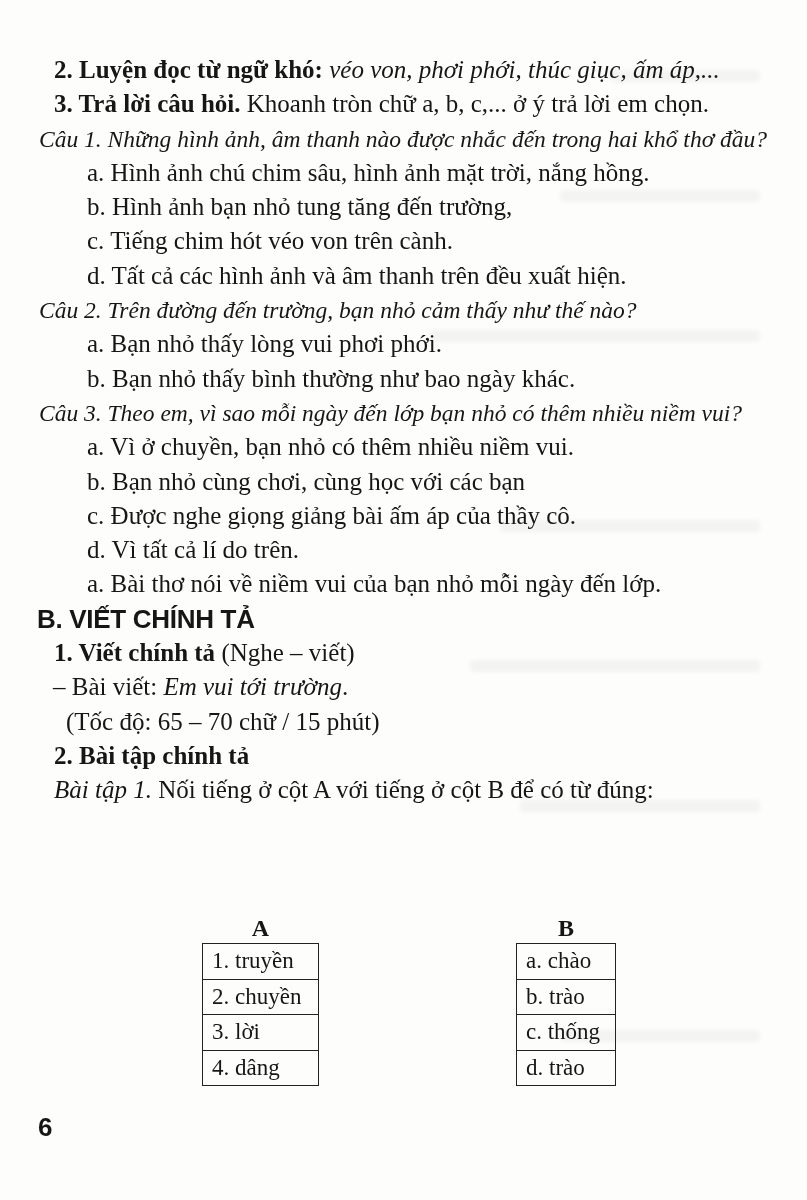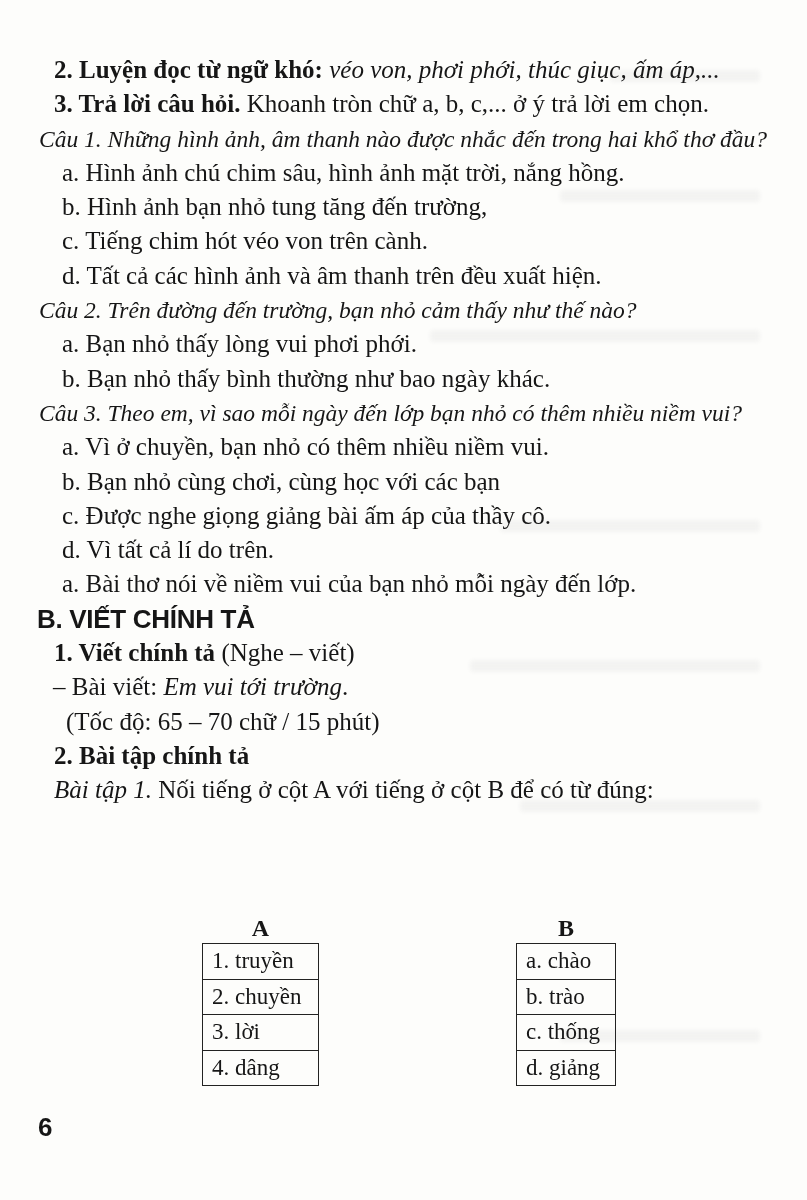--- a/index.html
+++ b/index.html
@@ -15,21 +15,21 @@
   }
   .content { position:absolute; left:35px; top:53px; width:740px; }
   .ln {
     margin:0; padding:0;
     height:34.3px; line-height:34.3px;
     font-size:25px;
     white-space:nowrap;
   }
   .cau   { margin-left:4px;  font-style:italic; font-size:23.5px; }
   .item  { margin-left:19px; }
-  .opt   { margin-left:27px; }
+  .opt   { margin-left:52px; }
   .dash  { margin-left:18px; }
   .note  { margin-left:31px; }
   .heading {
     margin-left:2px;
     font-family:"Liberation Sans", sans-serif;
     font-weight:bold; font-size:26px;
     letter-spacing:-0.3px;
   }
   .b  { font-weight:bold; }
   .i  { font-style:italic; }
@@ -128,21 +128,21 @@
           <tr>
             <td>a. chào</td>
           </tr>
       <tr>
             <td>b. trào</td>
           </tr>
       <tr>
             <td>c. thống</td>
           </tr>
       <tr>
-            <td>d. giảng</td>
+            <td>d. trào</td>
           </tr>
     </tbody>
       </table>
   </div>
 
   <div class="page-number">6</div>
 
   <div class="bleed" style="left:610px; top:70px;  width:150px; height:12px;"></div>
   <div class="bleed" style="left:560px; top:190px; width:200px; height:12px;"></div>
   <div class="bleed" style="left:430px; top:330px; width:330px; height:12px;"></div>

